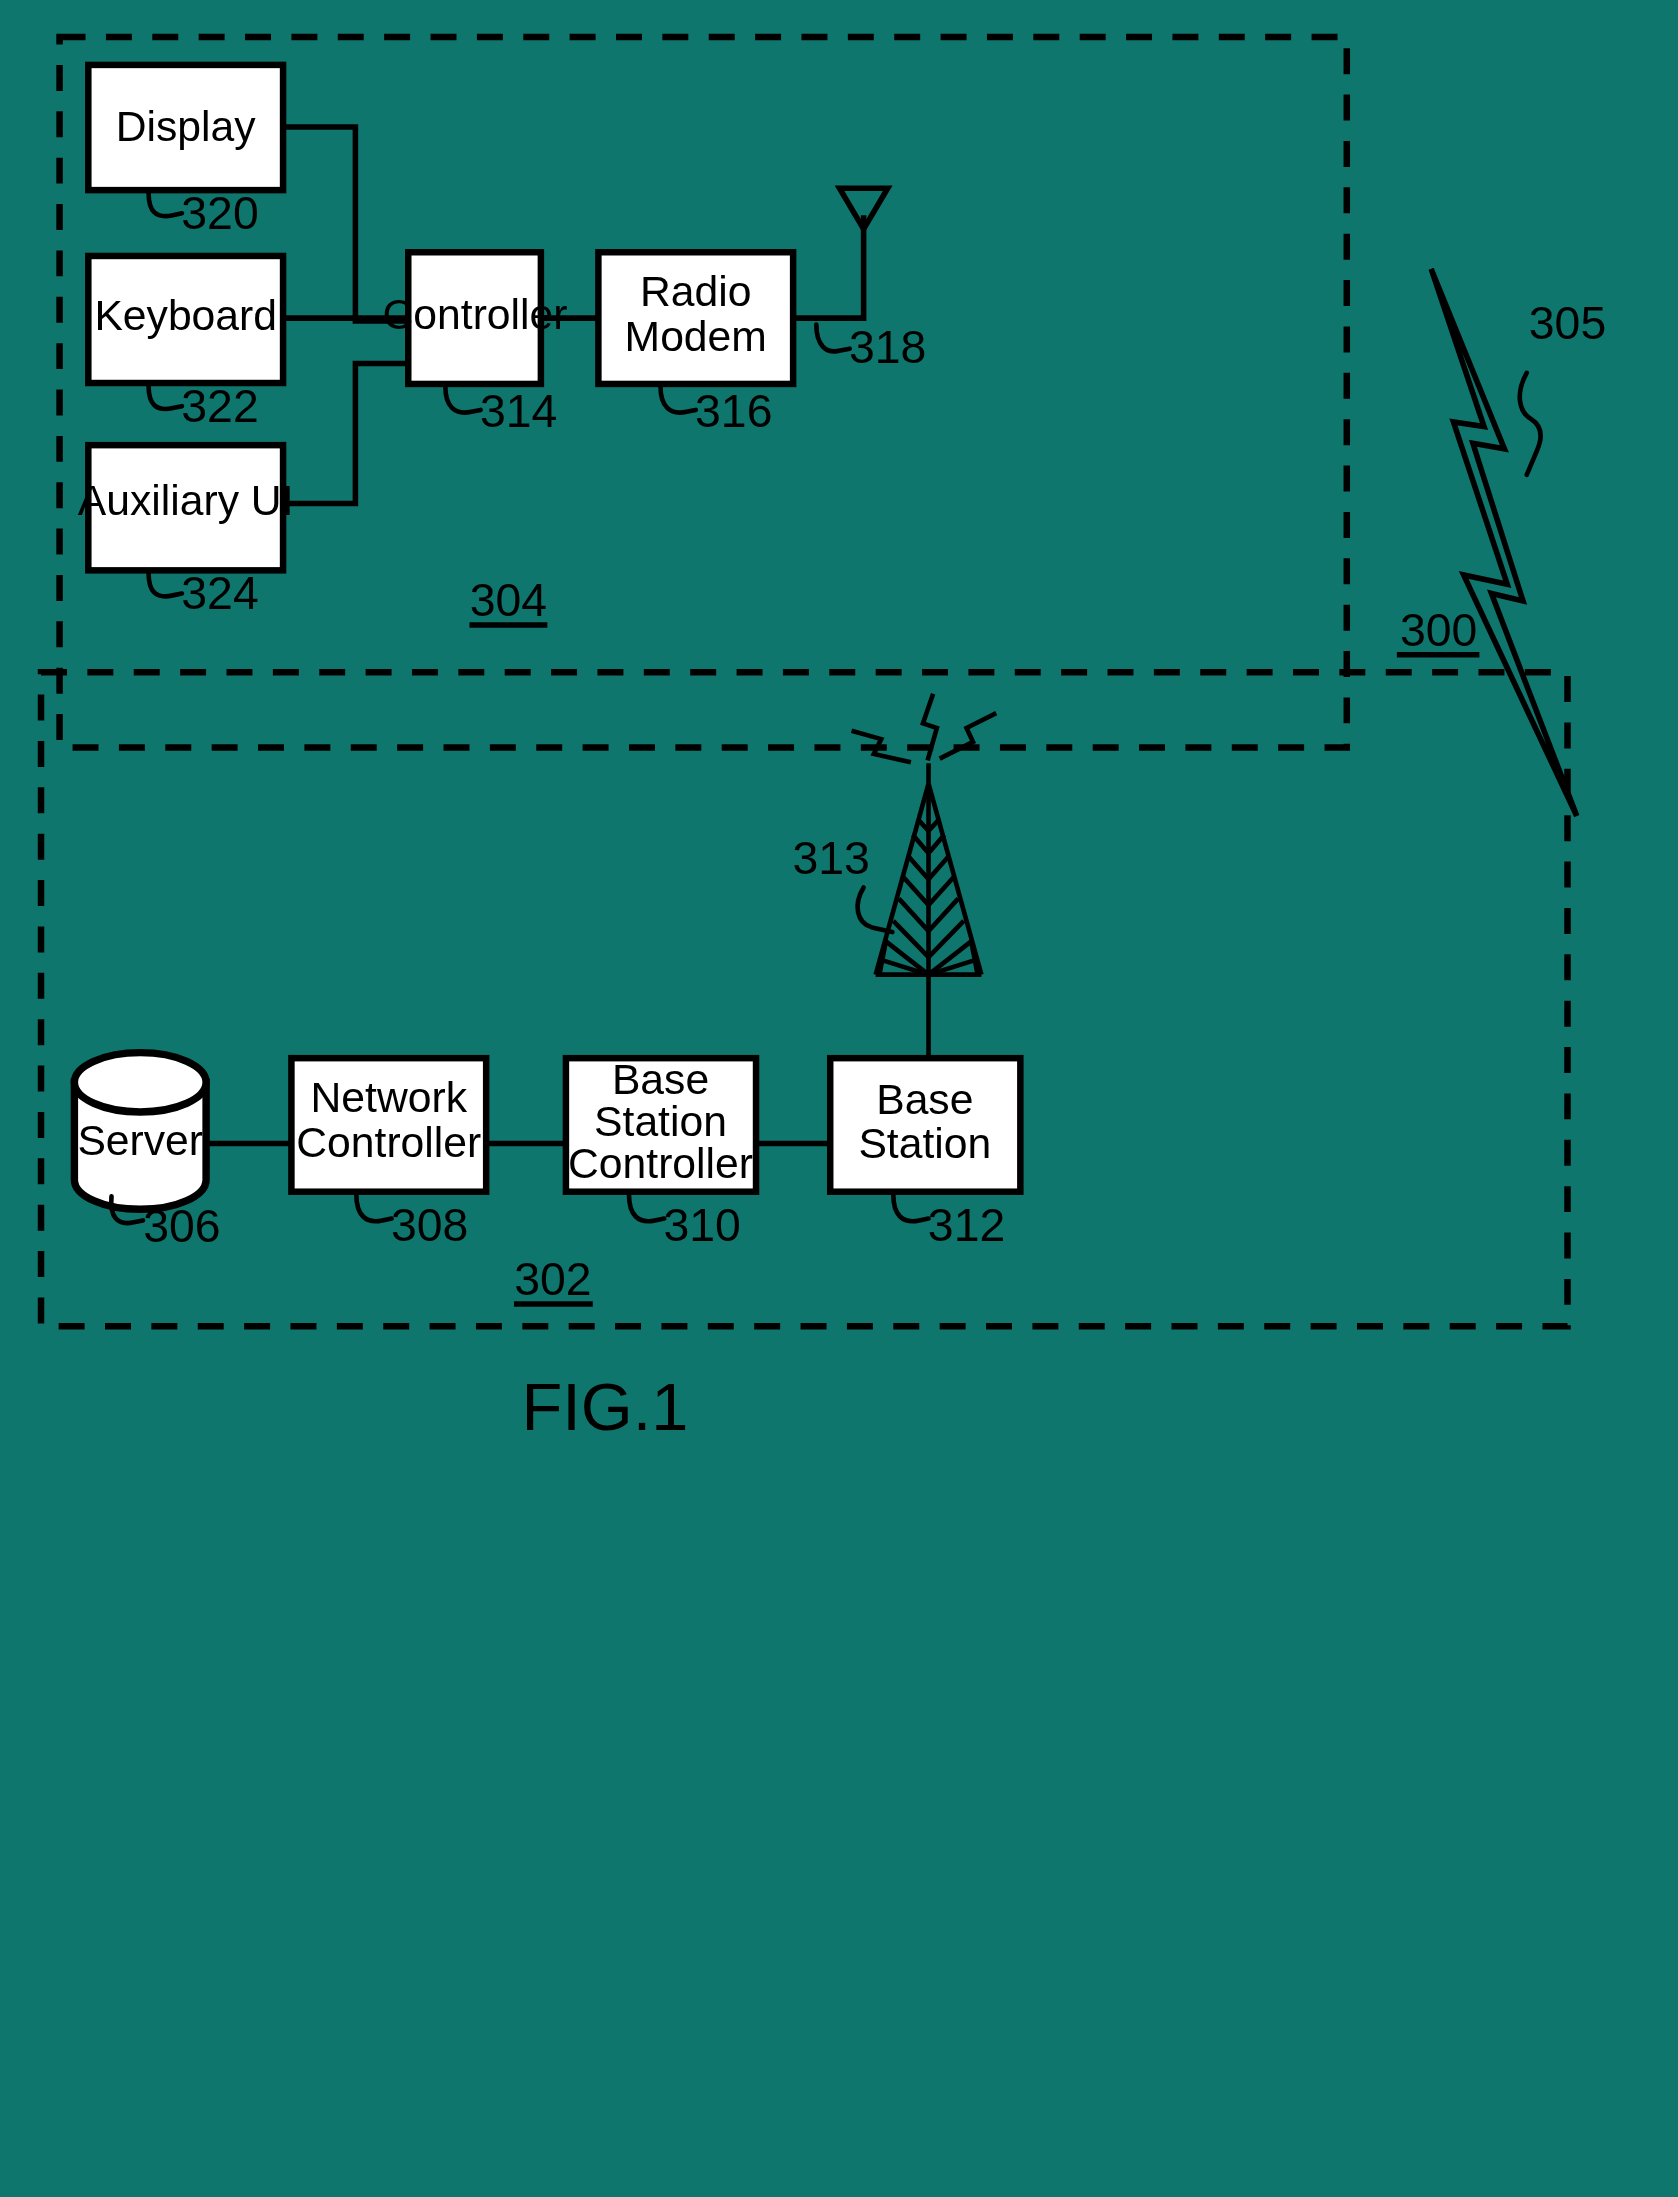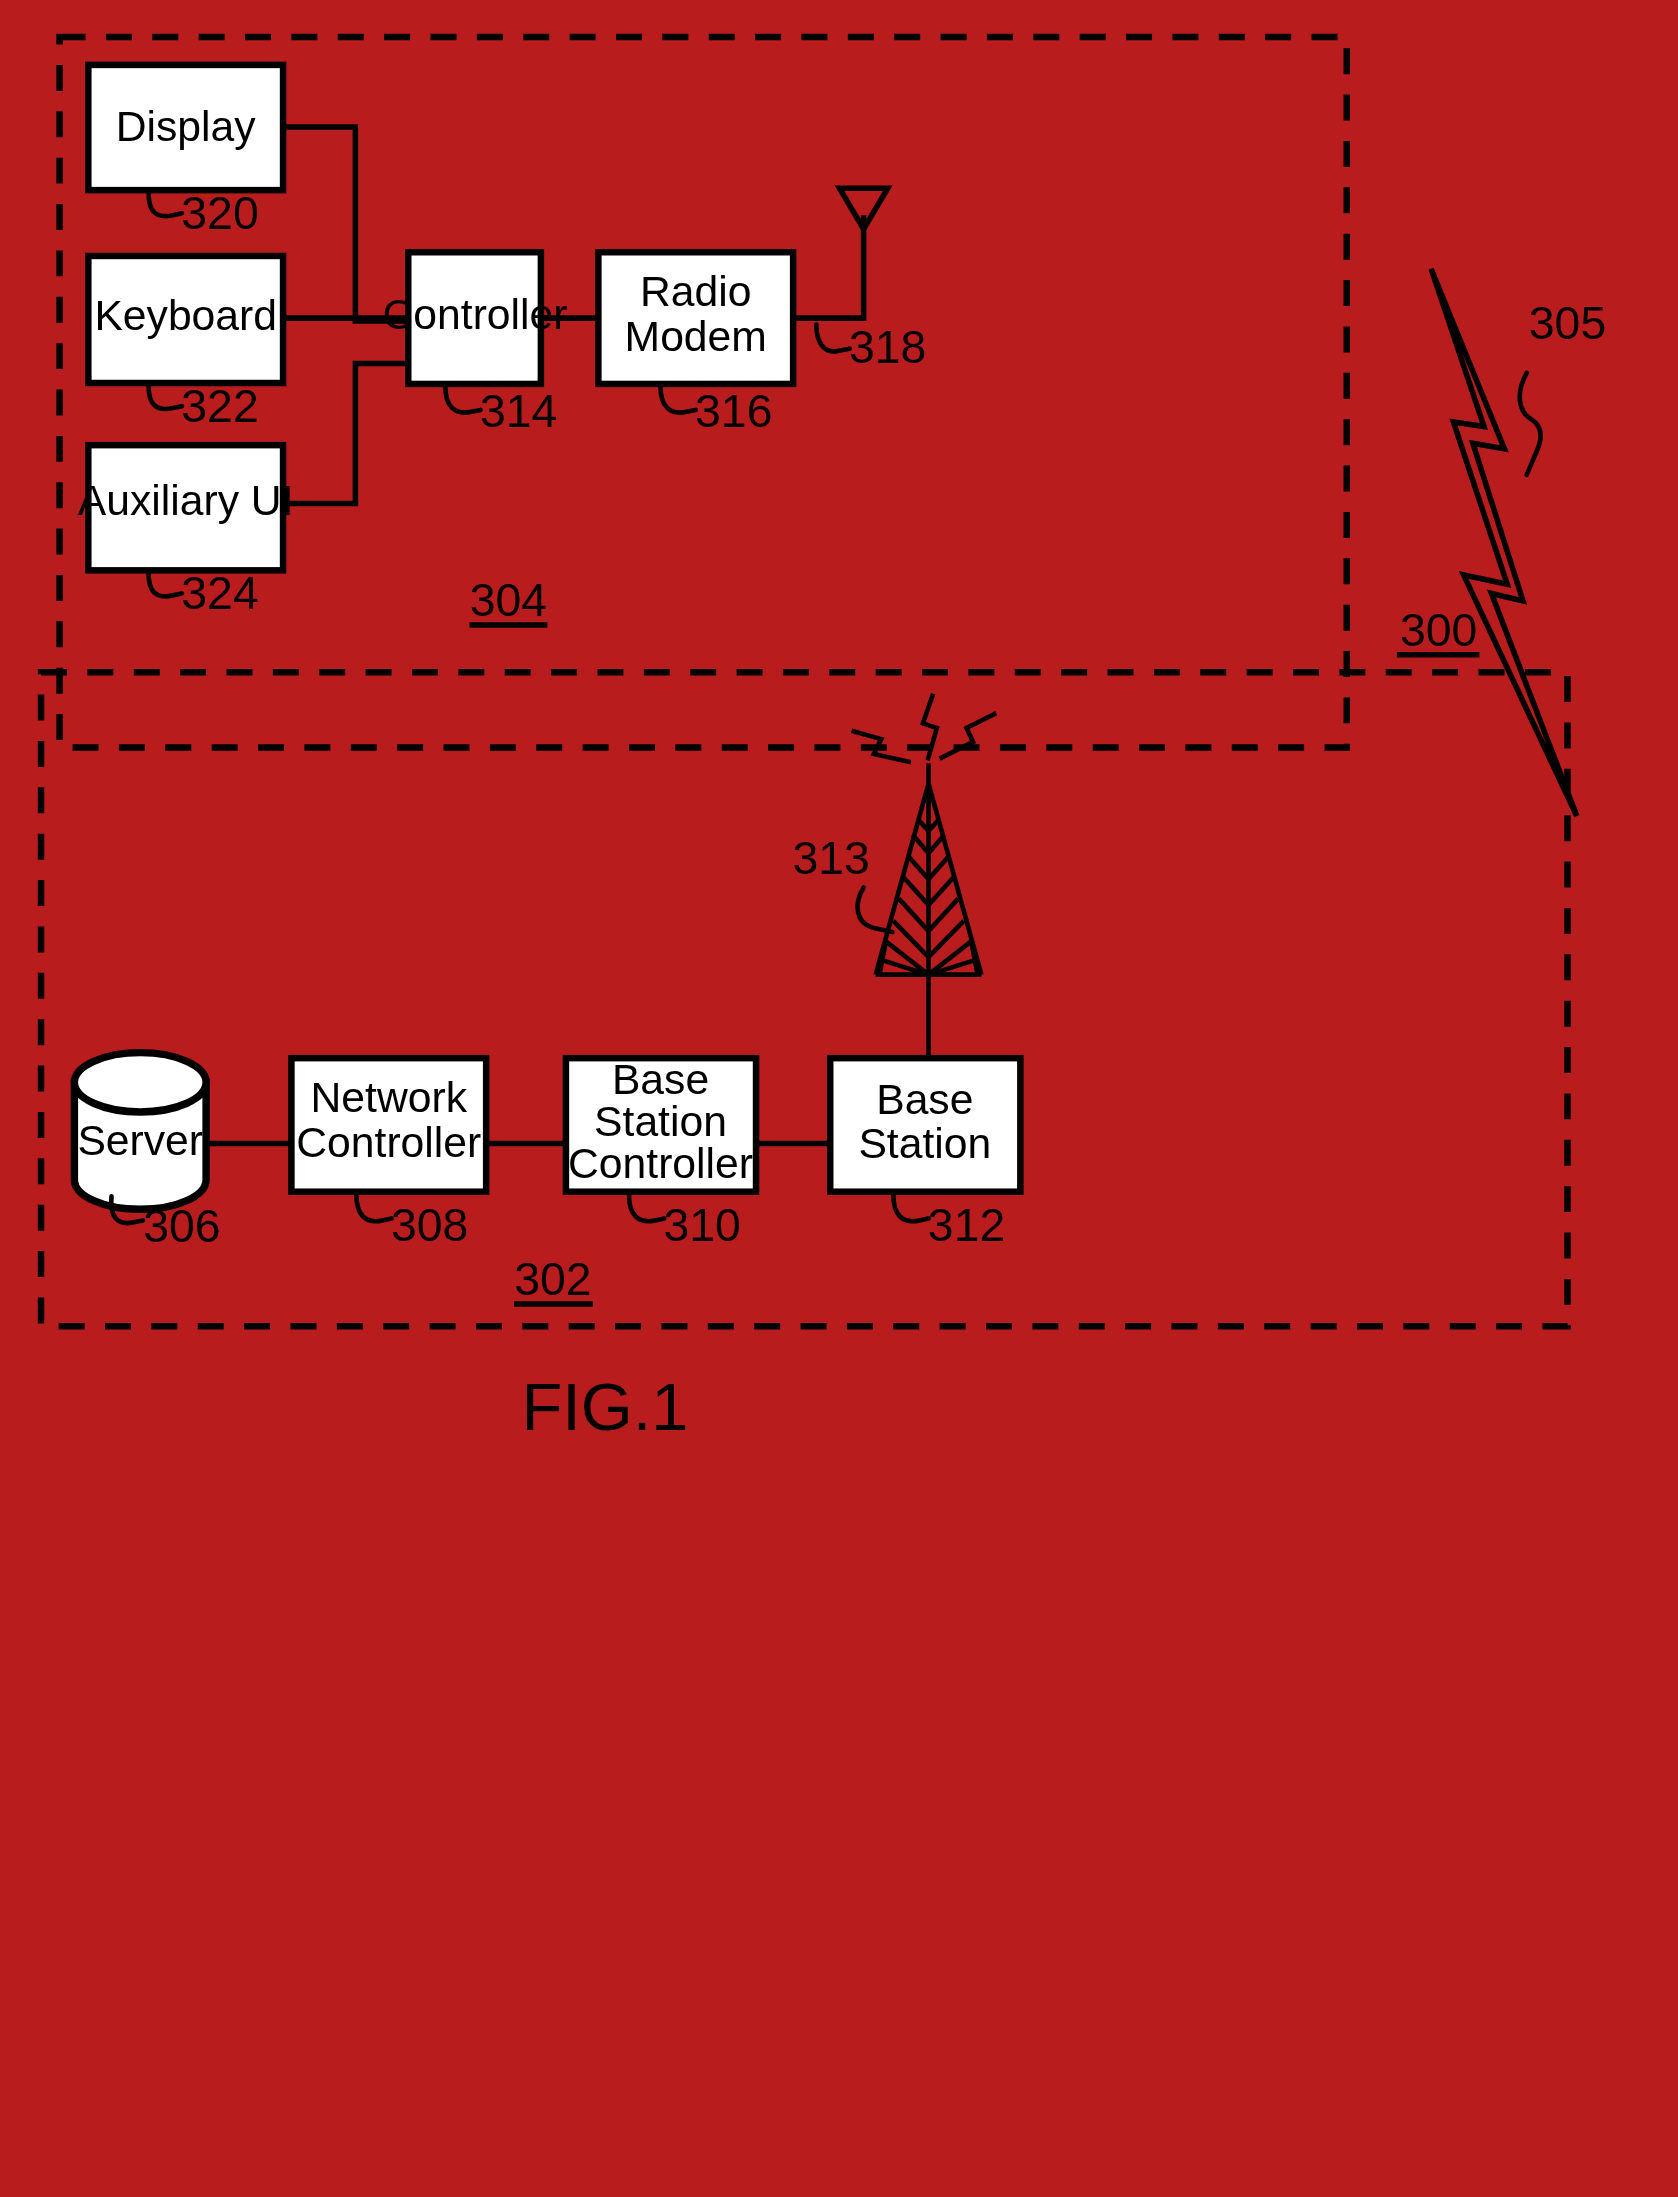--- a/index.html
+++ b/index.html
@@ -8,21 +8,21 @@
     padding: 0;
     background: #ffffff;
   }
   body {
     font-family: "Liberation Sans", sans-serif;
   }
   #figure-root {
     position: relative;
     width: 1679px;
     height: 2197px;
-    background: #b91c1c;
+    background: #0f766e;
     overflow: hidden;
   }
   #figure-svg {
     position: absolute;
     top: 0;
     left: 0;
     width: 1679px;
     height: 2197px;
   }
   .box-rect {

